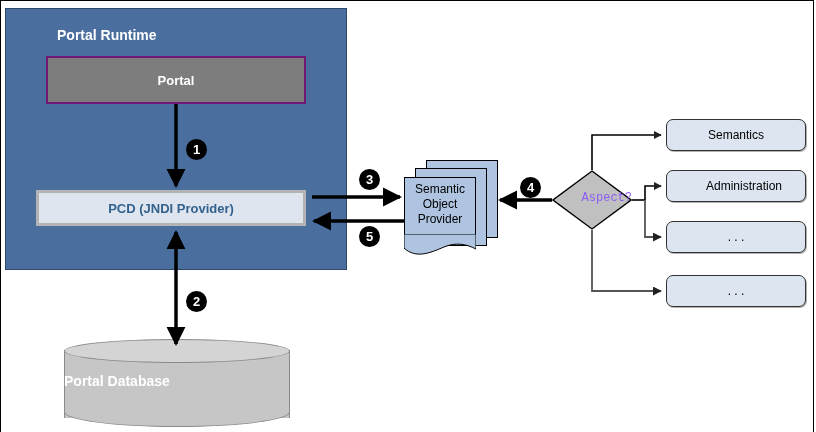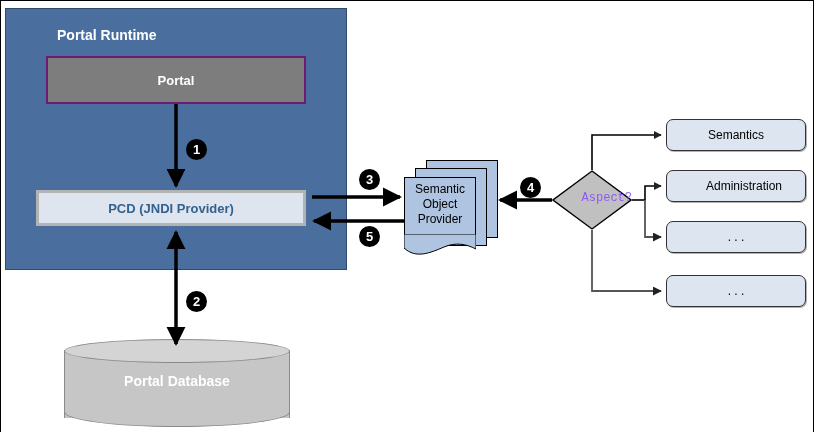--- a/index.html
+++ b/index.html
@@ -116,21 +116,20 @@
     width:226px; height:24px;
     background:#d4d4d4;
     border:1px solid #8a8a8a;
     border-radius:113px/12px;
     box-sizing:border-box;
   }
   #db .db-label{
     position:absolute;
     left:0; top:34px;
     width:226px;
-    text-align:center;
     font-size:14px;
     font-weight:bold;
     color:#ffffff;
     z-index:4;
   }
 
   
   #sop{
     position:absolute;
     left:404px; top:160px;

